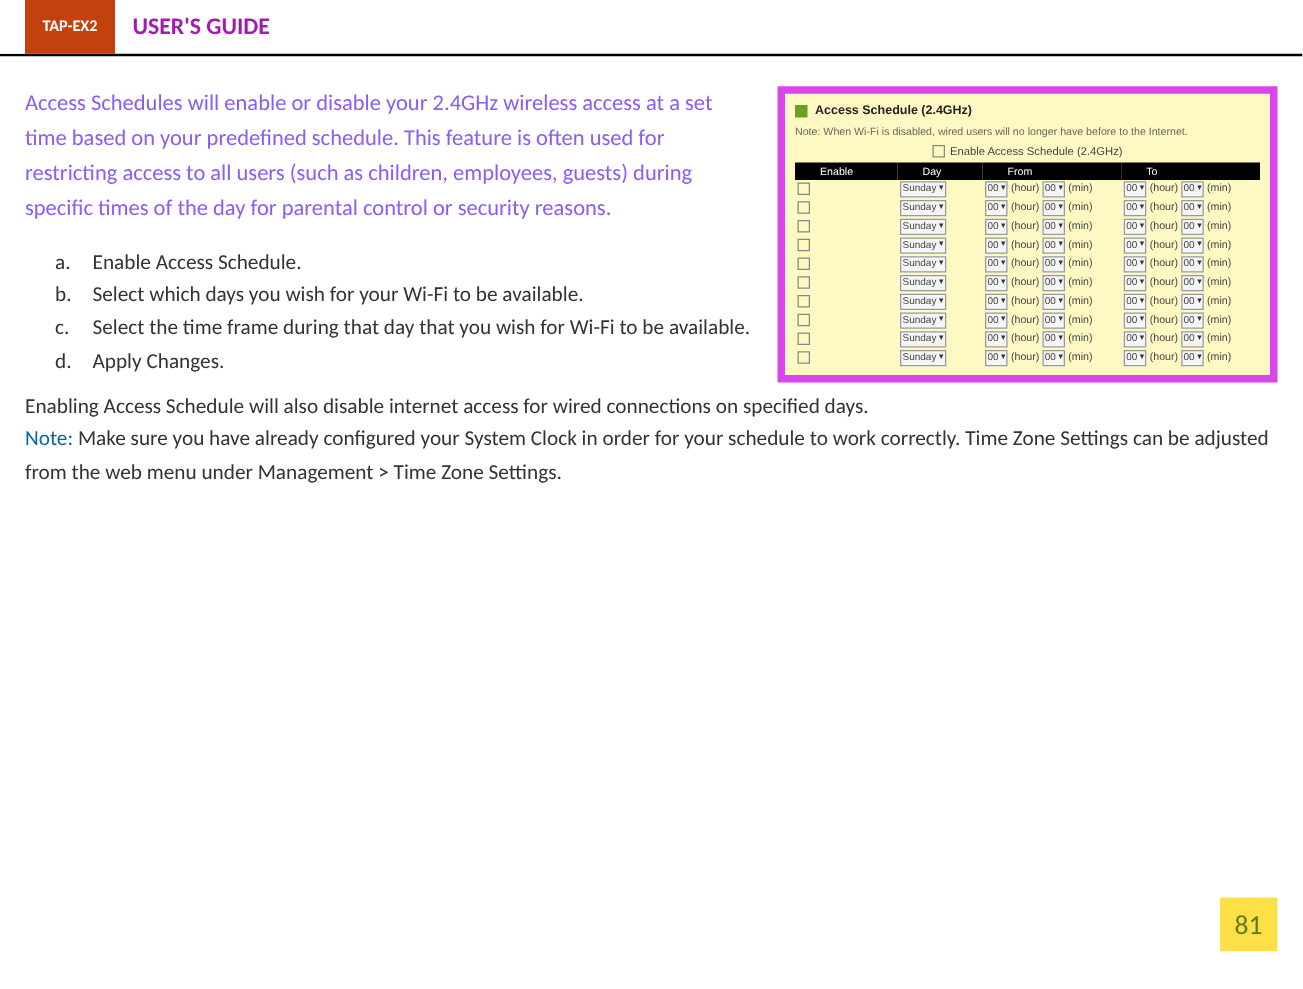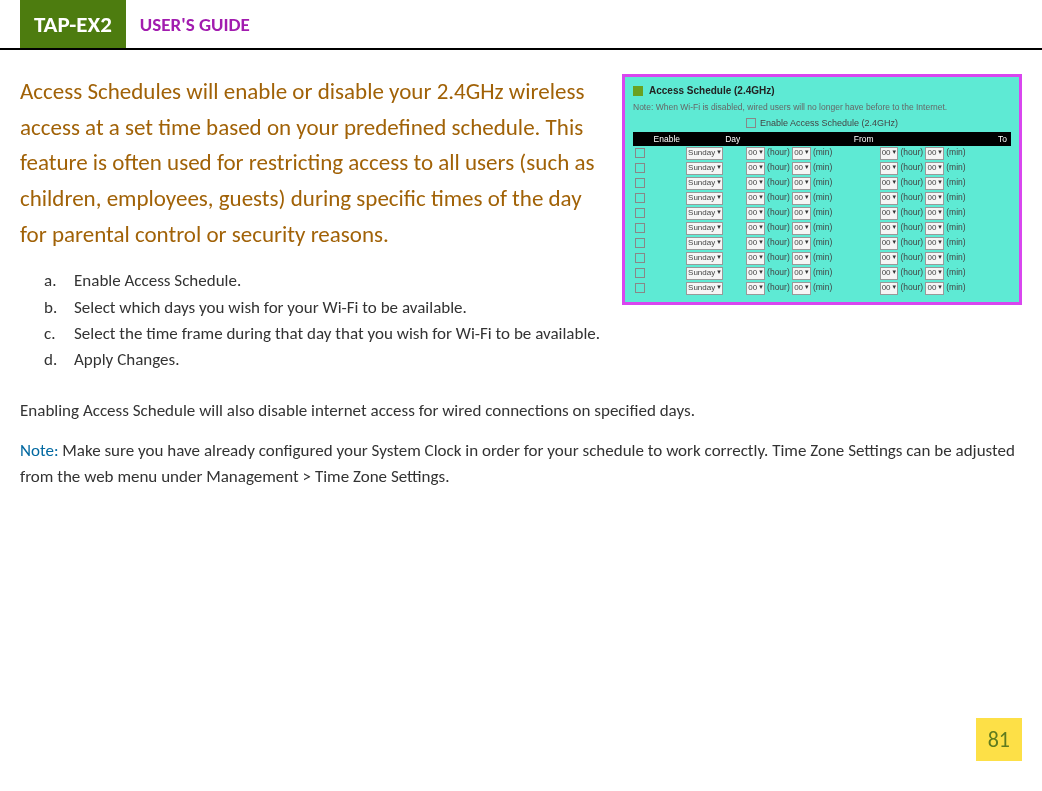--- a/index.html
+++ b/index.html
@@ -15,24 +15,24 @@
       display: flex;
       align-items: stretch;
       border-bottom: 2px solid #000;
       margin-bottom: 24px;
     }
     .header-spacer {
       width: 20px;
       background: #fff;
     }
     .header-badge {
-      background: #4d7c0f;
+      background: #c2410c;
       color: #fff;
       font-weight: bold;
-      font-size: 23px;
+      font-size: 13px;
       padding: 10px 14px;
       display: flex;
       align-items: center;
     }
     .header-title {
       font-weight: bold;
       font-size: 19px;
       padding: 10px 14px;
       display: flex;
       align-items: center;
@@ -47,55 +47,54 @@
       color: #222;
       margin-bottom: 22px;
     }
     .intro-wrap {
       display: flex;
       gap: 16px;
       align-items: flex-start;
     }
     .intro-text {
       flex: 1 1 auto;
-      font-size: 23px;
+      font-size: 18px;
       line-height: 1.55;
-      color: #a16207;
+      color: #8b5cf6;
     }
     .ol-wrap {
       margin: 16px 0 10px 24px;
     }
     .ol-item {
       display: flex;
       font-size: 17px;
       line-height: 1.55;
       color: #333;
     }
     .ol-marker {
       width: 30px;
       flex-shrink: 0;
     }
     .body-para {
       font-size: 17px;
       line-height: 1.55;
       color: #333;
-      margin-top: 14px;
     }
     .note-label { color: #0369a1; }
 
     
     .shot {
       width: 400px;
       flex-shrink: 0;
-      border: 3px solid #d946ef;
+      border: 6px solid #d946ef;
       font-family: Arial, sans-serif;
       font-size: 9px;
       color: #444;
       padding: 8px 8px 6px 8px;
-      background: #5eead4;
+      background: #fef9c3;
     }
     .shot-title-row {
       display: flex;
       align-items: center;
       gap: 6px;
       margin-bottom: 6px;
     }
     .shot-sq {
       width: 10px; height: 10px;
       background: #6aa121;
@@ -127,22 +126,22 @@
     }
     table.shot-table {
       width: 100%;
       border-collapse: collapse;
       font-size: 8.5px;
     }
     table.shot-table thead th {
       background: #000;
       color: #fff;
       font-weight: normal;
-      text-align: right;
-      padding: 2px 4px;
+      text-align: left;
+      padding: 2px 20px;
     }
     table.shot-table td {
       padding: 1px 2px;
       color: #444;
       white-space: nowrap;
     }
     .mini-select {
       font-size: 8px;
       height: 13px;
       border: 1px solid #999;

